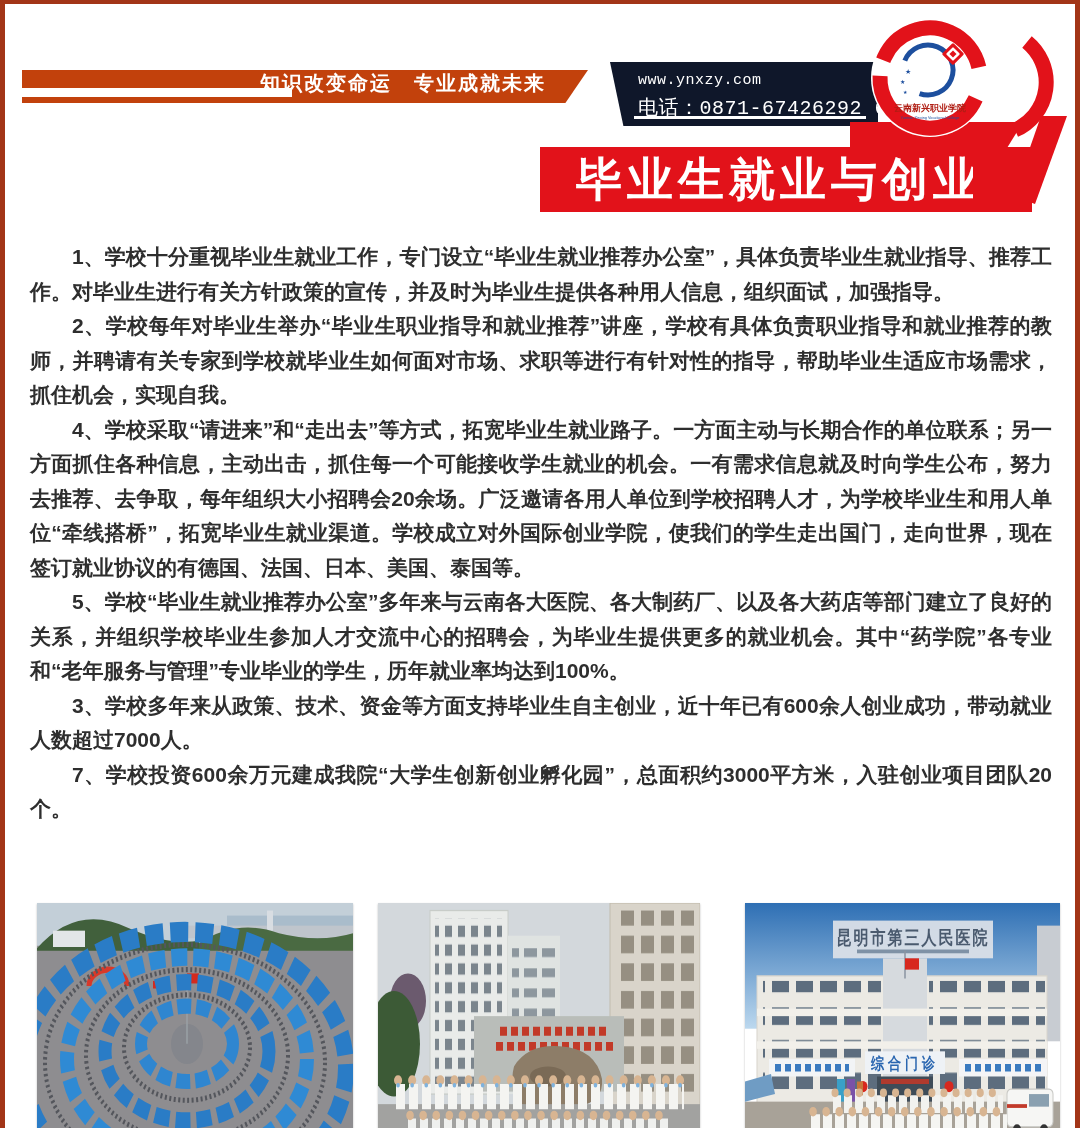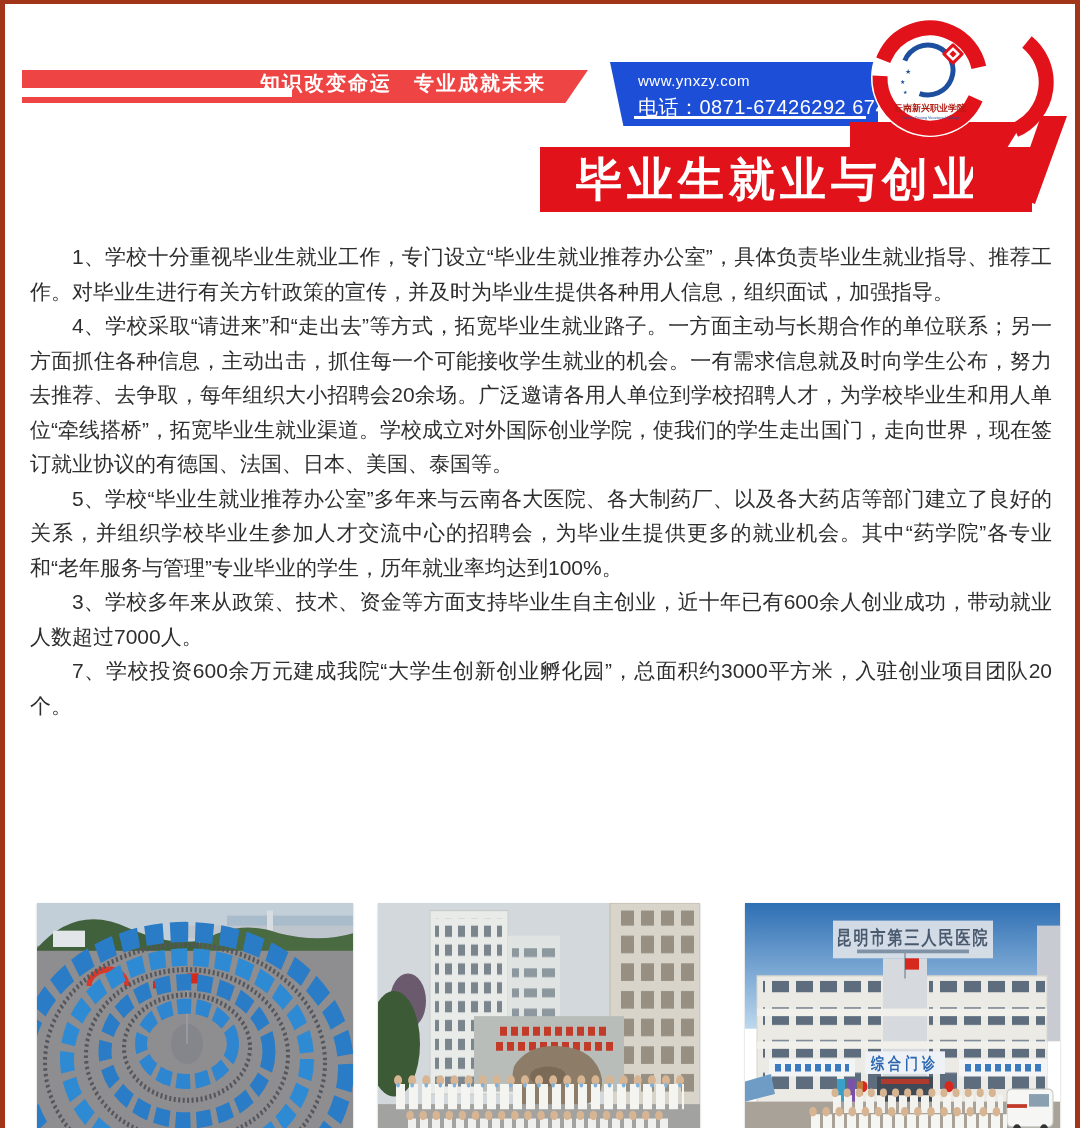--- a/index.html
+++ b/index.html
@@ -3,44 +3,44 @@
 <meta charset="utf-8">
 <style>
   html,body{margin:0;padding:0;background:#ffffff;font-family:"Liberation Sans",sans-serif;}
   .page{position:relative;width:1080px;height:1128px;background:#fff;overflow:hidden;}
   .frame{position:absolute;background:#a23517;}
   .frame.top{left:0;top:0;width:1080px;height:4px;}
   .frame.left{left:0;top:0;width:5px;height:1128px;}
   .frame.right{left:1075px;top:0;width:5px;height:1128px;}
 
   
-  .band-left{position:absolute;left:22px;top:70px;width:566px;height:33px;background:#ef4444;
+  .band-left{position:absolute;left:22px;top:70px;width:566px;height:33px;background:#c2410c;
              clip-path:polygon(0 0,100% 0,96% 100%,0 100%);}
   .band-left .slot{position:absolute;left:0;bottom:6px;width:270px;height:9px;background:#fff;}
   .band-left .slogan{position:absolute;right:42px;top:0;height:26px;line-height:26px;color:#fff;
              font-size:20px;font-weight:bold;letter-spacing:2px;white-space:nowrap;}
-  .band-right{position:absolute;left:610px;top:62px;width:268px;height:64px;background:#1d4ed8;
-             clip-path:polygon(0 0,100% 0,100% 100%,5% 100%);color:#fff;}
+  .band-right{position:absolute;left:610px;top:62px;width:268px;height:64px;background:#0f172a;
+             clip-path:polygon(0 0,100% 0,100% 100%,5% 100%);color:#fff;font-family:Liberation Mono, monospace;}
   .band-right .web{position:absolute;left:28px;top:10px;font-size:15px;letter-spacing:.5px;}
   .band-right .tel{position:absolute;left:28px;top:32px;font-size:20px;letter-spacing:.5px;white-space:nowrap;}
   .band-right .uline{position:absolute;left:24px;top:54px;width:232px;height:3px;background:#fff;}
   .logo-svg{position:absolute;left:845px;top:8px;width:235px;height:205px;}
 
   
   .title-box{position:absolute;left:540px;top:147px;width:480px;height:65px;background:#e2121a;
              color:#fff;text-align:center;line-height:65px;font-size:46px;font-weight:900;
              letter-spacing:5px;font-family:"Liberation Serif",serif;white-space:nowrap;}
   .tbar{position:absolute;top:147px;height:65px;background:#e2121a;}
   .tbar.b1{left:973px;width:13px;}
   .tbar.b2{left:992px;width:13px;}
   .tbar.b3{left:1011px;width:21px;}
 
   
   .body-text{position:absolute;left:30px;top:240px;width:1022px;color:#2e2e2e;}
-  .body-text p{margin:0;font-size:21px;line-height:34.5px;text-indent:2em;text-align:justify;font-weight:400;}
+  .body-text p{margin:0;font-size:21px;line-height:34.5px;text-indent:2em;text-align:justify;font-weight:700;}
 
   
   .photo{position:absolute;top:903px;height:264px;box-shadow:0 1px 2px rgba(0,0,0,.25);}
   .photo svg{display:block;width:100%;height:100%;}
   .ph1{left:37px;width:316px;}
   .ph2{left:378px;width:322px;}
   .ph3{left:745px;width:315px;}
 </style>
 </head>
 <body>
@@ -87,20 +87,21 @@
     <text x="85" y="111" text-anchor="middle" font-size="3.8" fill="#1d4f9e">Yunnan Xinxing Vocational College</text>
   </svg>
 
   <div class="title-box">毕业生就业与创业</div>
   <div class="tbar b1"></div>
   <div class="tbar b2"></div>
   <div class="tbar b3"></div>
 
   <div class="body-text">
     <p>1、学校十分重视毕业生就业工作，专门设立“毕业生就业推荐办公室”，具体负责毕业生就业指导、推荐工作。对毕业生进行有关方针政策的宣传，并及时为毕业生提供各种用人信息，组织面试，加强指导。</p>
+    <p>2、学校每年对毕业生举办“毕业生职业指导和就业推荐”讲座，学校有具体负责职业指导和就业推荐的教师，并聘请有关专家到学校就毕业生如何面对市场、求职等进行有针对性的指导，帮助毕业生适应市场需求，抓住机会，实现自我。</p>
     <p>4、学校采取“请进来”和“走出去”等方式，拓宽毕业生就业路子。一方面主动与长期合作的单位联系；另一方面抓住各种信息，主动出击，抓住每一个可能接收学生就业的机会。一有需求信息就及时向学生公布，努力去推荐、去争取，每年组织大小招聘会20余场。广泛邀请各用人单位到学校招聘人才，为学校毕业生和用人单位“牵线搭桥”，拓宽毕业生就业渠道。学校成立对外国际创业学院，使我们的学生走出国门，走向世界，现在签订就业协议的有德国、法国、日本、美国、泰国等。</p>
     <p>5、学校“毕业生就业推荐办公室”多年来与云南各大医院、各大制药厂、以及各大药店等部门建立了良好的关系，并组织学校毕业生参加人才交流中心的招聘会，为毕业生提供更多的就业机会。其中“药学院”各专业和“老年服务与管理”专业毕业的学生，历年就业率均达到100%。</p>
     <p>3、学校多年来从政策、技术、资金等方面支持毕业生自主创业，近十年已有600余人创业成功，带动就业人数超过7000人。</p>
     <p>7、学校投资600余万元建成我院“大学生创新创业孵化园”，总面积约3000平方米，入驻创业项目团队20个。</p>
   </div>
 
   <div class="photo ph1">
     <svg viewBox="0 0 316 210" preserveAspectRatio="none">
       <rect x="0" y="0" width="316" height="210" fill="#97969a"></rect>
       <rect x="0" y="0" width="316" height="34" fill="#c3cfd8"></rect>

